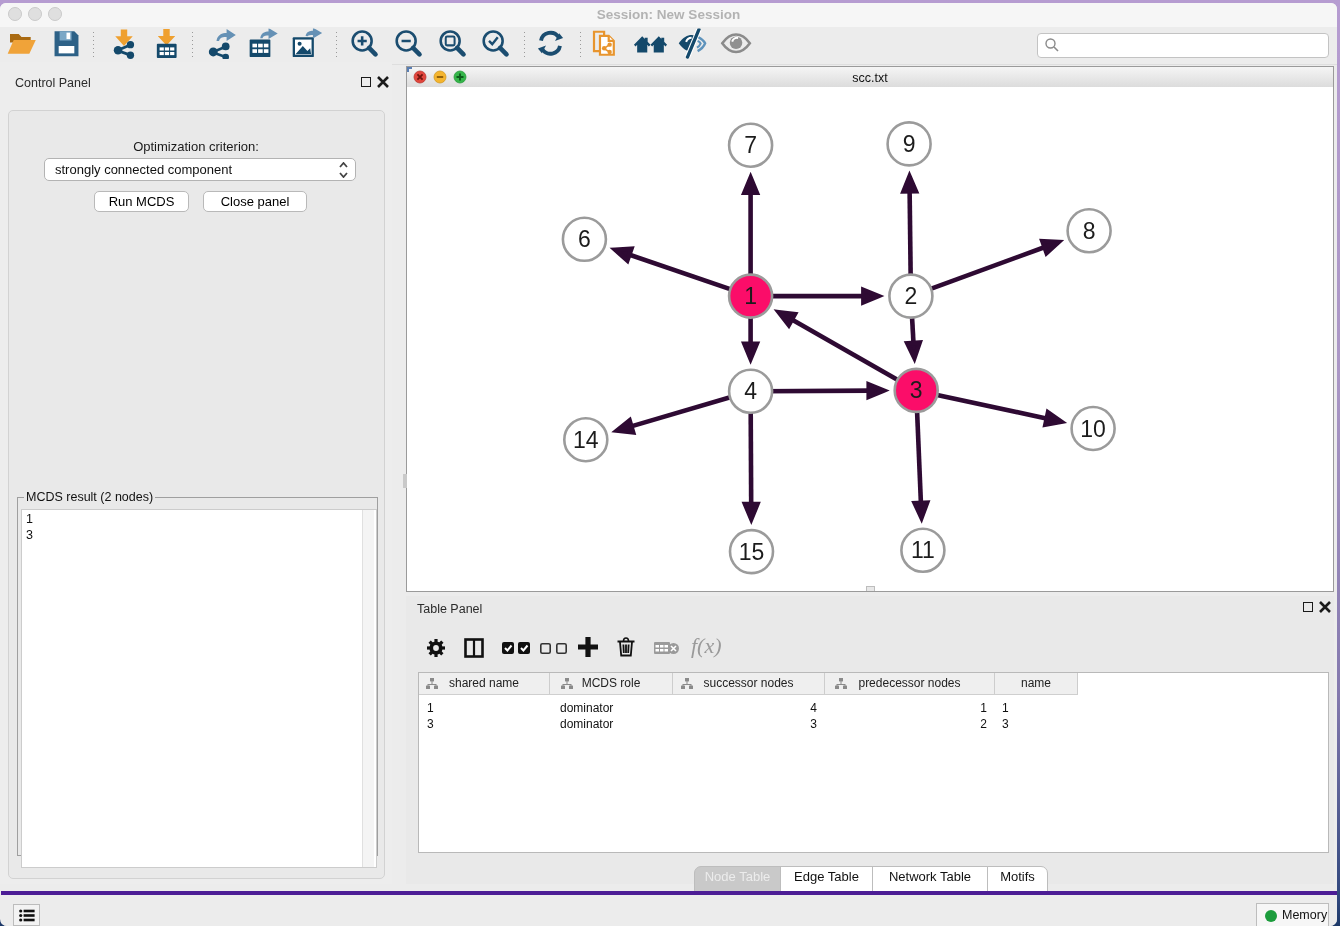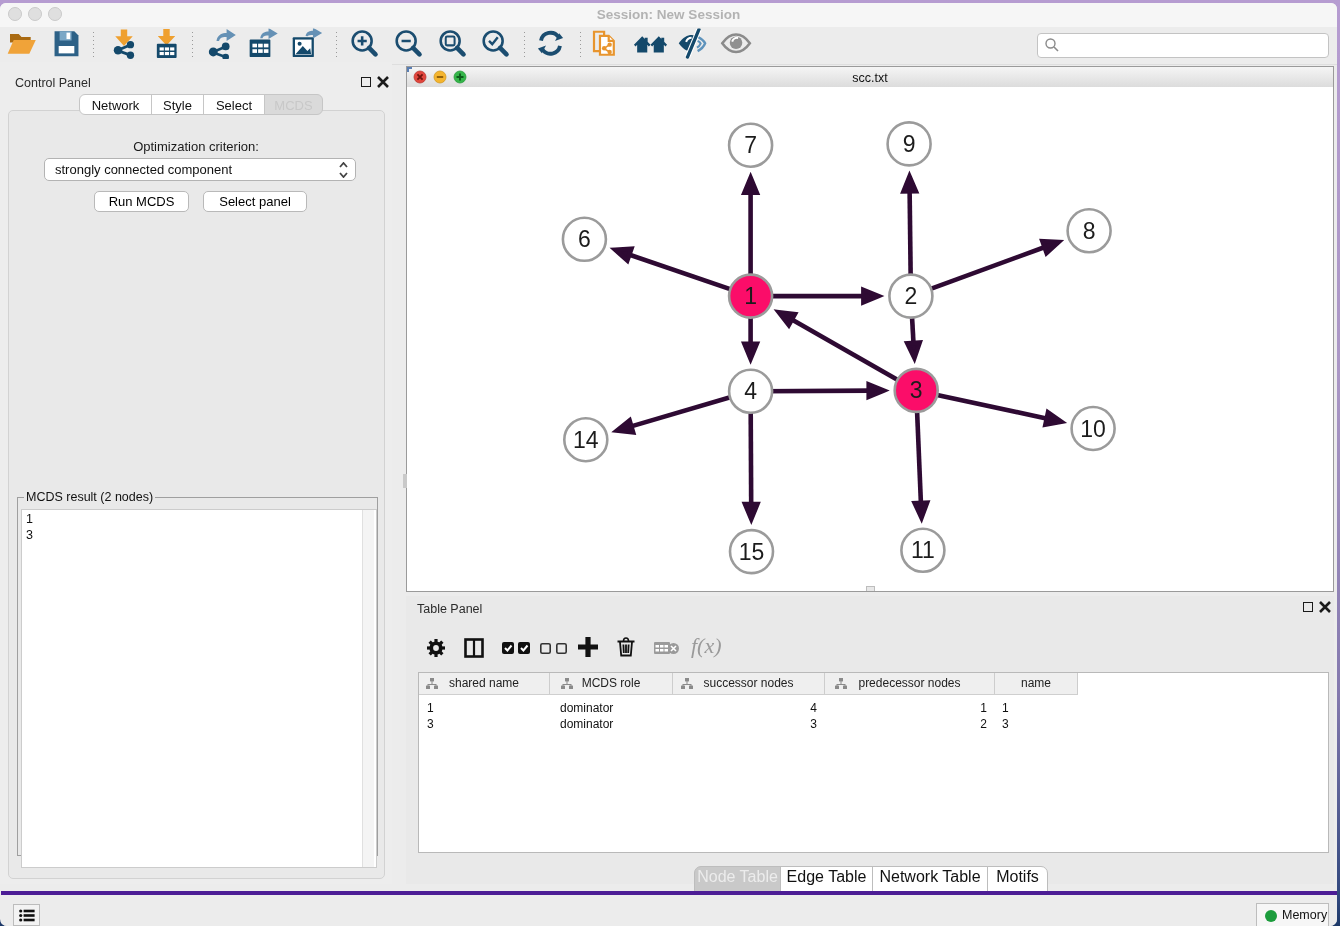--- a/index.html
+++ b/index.html
@@ -25,21 +25,21 @@
 #net-titlebar{position:absolute;left:0;top:0;width:100%;height:20px;background:linear-gradient(#f5f5f5,#dcdcdc);border-bottom:1px solid #b4b4b4;}
 #net-title{position:absolute;top:4px;width:100%;text-align:center;font-size:12.5px;color:#111;}
 
 #tpanel{position:absolute;left:406px;top:593px;width:928px;height:288px;background:#e9e9e9;}
 #tp-title{position:absolute;left:11px;top:6px;font-size:12.5px;color:#2b2b2b;}
 #tbl{position:absolute;left:12px;top:76px;width:909px;height:179px;background:#fff;border:1px solid #b9b9b9;}
 #tbl-head{position:absolute;left:0;top:0;height:21px;width:659px;background:#efefef;border-bottom:1px solid #cfcfcf;font-size:12px;color:#222;}
 .treeic{position:absolute;top:5px;}
 .th{position:absolute;top:0;height:21px;border-right:1px solid #cdcdcd;box-sizing:border-box;text-align:center;line-height:21px;}
 .trow{position:absolute;font-size:12px;color:#111;height:16px;line-height:16px;}
-.btab{position:absolute;top:270px;height:36px;line-height:20px;text-align:center;background:#fff;border:1px solid #bdbdbd;box-sizing:border-box;color:#111;font-size:16px;}
+.btab{position:absolute;top:270px;height:36px;line-height:20px;text-align:center;background:#fff;border:1px solid #bdbdbd;box-sizing:border-box;color:#111;font-size:13px;}
 
 #statusbar{position:absolute;left:1px;top:888px;width:100%;height:35px;background:#ececec;border-top:4px solid #4c1d95;}
 </style>
 </head>
 <body>
 <div id="win">
   <div id="titlebar">
     <div class="tl" style="left:8px;"></div>
     <div class="tl" style="left:28px;"></div>
     <div class="tl" style="left:48px;"></div>
@@ -196,36 +196,30 @@
   </div>
   <div id="cpanel">
     <div id="cp-title">Control Panel</div>
     <div id="cp-icons">
       <div style="position:absolute;left:361px;top:15px;width:8px;height:8px;border:1.6px solid #1a1a1a;"></div>
       <svg style="position:absolute;left:377px;top:14px;" width="12" height="12" viewBox="0 0 12 12">
           <path d="M1 1 L11 11 M11 1 L1 11" stroke="#1a1a1a" stroke-width="2.6"></path>
         </svg>
     </div>
     <div id="cp-content"></div>
-    <div class="tabrow" style="left:0;top:32px;width:392px;">
-      <div class="tab" style="left:79px;width:73px;border-radius:6px 0 0 6px;">Network</div>
-      <div class="tab" style="left:151px;width:53px;">Style</div>
-      <div class="tab" style="left:203px;width:62px;">Select</div>
-      <div class="tab" style="left:264px;width:59px;border-radius:0 6px 6px 0;background:#dadada;color:#c8c8c8;">MCDS</div>
-    </div>
     <div style="position:absolute;left:0;top:77px;width:392px;text-align:center;font-size:13px;color:#1a1a1a;">Optimization criterion:</div>
     <div id="dropdown" style="position:absolute;left:44px;top:96px;width:312px;height:23px;background:#fff;border:1px solid #b3b3b3;border-radius:5px;box-sizing:border-box;padding-left:40px;">
       <span style="position:absolute;left:10px;top:3px;font-size:13px;color:#111;">strongly connected component</span>
         <svg style="position:absolute;right:7px;top:3px;" width="9" height="16" viewBox="0 0 9 16">
           <path d="M1 5 L4.5 1 L8 5" fill="none" stroke="#444" stroke-width="1.8"></path>
           <path d="M1 11 L4.5 15 L8 11" fill="none" stroke="#444" stroke-width="1.8"></path>
         </svg>
     </div>
     <div class="btn" style="position:absolute;left:94px;top:129px;width:95px;height:21px;background:#fff;border:1px solid #b9b9b9;border-radius:5px;box-sizing:border-box;text-align:center;line-height:19px;font-size:13px;">Run MCDS</div>
-    <div class="btn" style="position:absolute;left:203px;top:129px;width:104px;height:21px;background:#fff;border:1px solid #b9b9b9;border-radius:5px;box-sizing:border-box;text-align:center;line-height:19px;font-size:13px;">Select panel</div>
+    <div class="btn" style="position:absolute;left:203px;top:129px;width:104px;height:21px;background:#fff;border:1px solid #b9b9b9;border-radius:5px;box-sizing:border-box;text-align:center;line-height:19px;font-size:13px;">Close panel</div>
     <fieldset style="position:absolute;left:17px;top:428px;width:359px;height:364px;border:1px solid #9f9f9f;border-radius:0;margin:0;padding:0;">
       <legend style="font-size:12.5px;margin-left:6px;padding:0 2px;color:#111;">MCDS result (2 nodes)</legend>
     </fieldset>
     <div style="position:absolute;left:21px;top:447px;width:356px;height:359px;background:#fff;border:1px solid #ccc;box-sizing:border-box;">
       <div style="position:absolute;left:4px;top:1px;font-size:12.5px;line-height:16px;color:#111;">1<br>3</div>
       <div style="position:absolute;right:2px;top:0;width:11px;height:100%;background:#f4f4f4;border-left:1px solid #e0e0e0;"></div>
     </div>
   </div>
   <div id="netframe">
     <div style="position:absolute;left:0;top:0;width:5px;height:5px;border-left:2px solid #5a7fb4;border-top:2px solid #5a7fb4;box-sizing:border-box;z-index:5;"></div>

